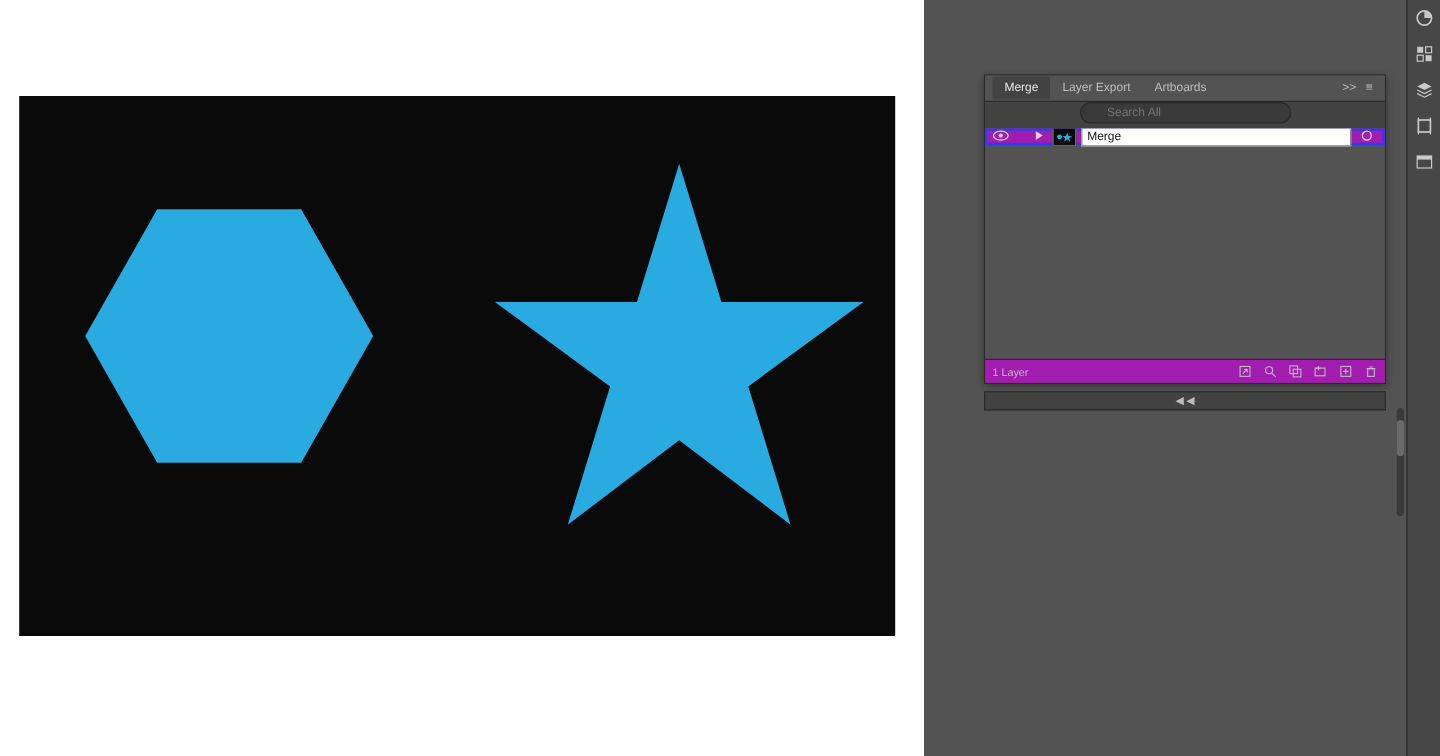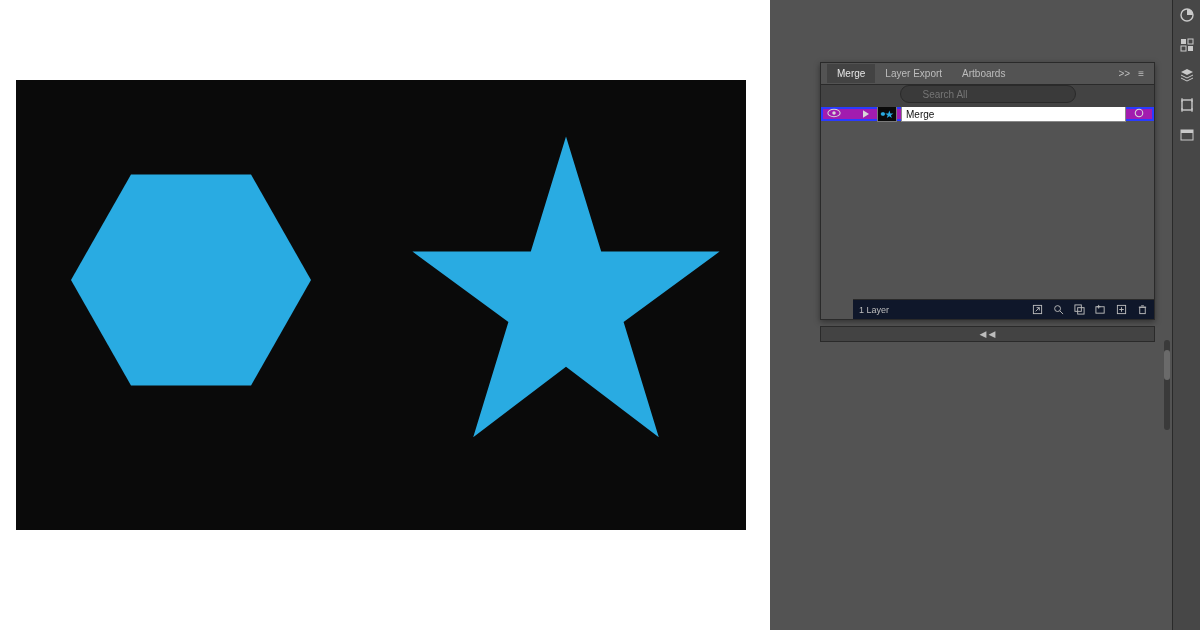--- a/index.html
+++ b/index.html
@@ -58,23 +58,23 @@
     display: flex; align-items: center; justify-content: center;
   }
   .thumb svg { width: 14px; height: 12px; }
   .name-col {
     flex: 1; height: 16px; background: #ffffff; color: #111; padding: 1px 4px; font-size: 10px;
     border: 1px solid #888; outline: none;
   }
   .target-col { width: 26px; display: flex; justify-content: center; color: #d8d8d8; cursor: pointer; }
 
   .panel-footer {
-    height: 20px; background: #0f172a; border-top: 1px solid #2a2a2a;
+    height: 20px; background: #a21caf; border-top: 1px solid #2a2a2a;
     display: flex; align-items: center; padding: 0 6px; gap: 10px;
-    font-size: 9px; color: #bdbdbd; margin-left: 32px;
+    font-size: 9px; color: #bdbdbd;
   }
   .footer-spacer { flex: 1; }
   .footer-icn { cursor: pointer; color: #bdbdbd; font-size: 11px; }
   .footer-icn svg { width: 11px; height: 11px; display: block; }
 
   
   .collapse-bar {
     position: absolute; left: 50px; top: 326px; width: 335px; height: 16px;
     background: #434343; border: 1px solid #2a2a2a; display: flex; justify-content: center;
     align-items: center; color: #bdbdbd; font-size: 9px; cursor: pointer; gap: 2px;

